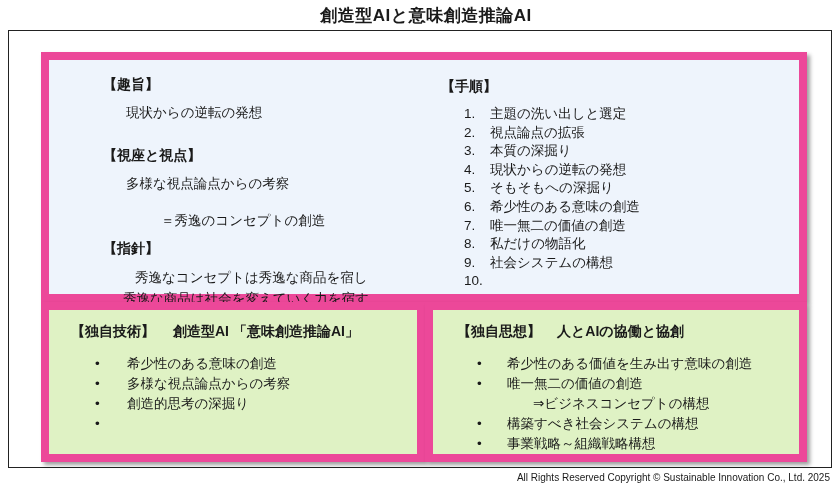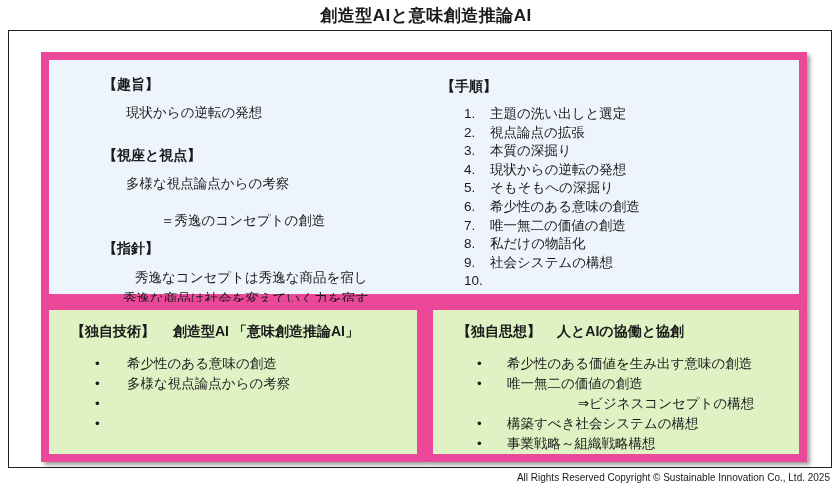--- a/index.html
+++ b/index.html
@@ -37,21 +37,21 @@
 
   .gbox-h{margin:12px 0 0 22px;font-size:14px;font-weight:bold;line-height:19px;white-space:nowrap;}
   .philosophy-box .gbox-h{margin-left:24px;}
   .gbox-h .gh-title{margin-left:18px;}
   .philosophy-box .gbox-h .gh-title{margin-left:16px;}
   .gbullets{margin-top:13px;padding-left:46px;font-size:13.5px;}
   .philosophy-box .gbullets{padding-left:44px;}
   .b-row{display:flex;line-height:20px;}
   .b-marker{width:32px;flex:0 0 32px;}
   .philosophy-box .b-marker{width:30px;flex:0 0 30px;}
-  .b-row.no-marker{margin-left:26px;justify-content:center;}
+  .b-row.no-marker{margin-left:26px;}
   .b-row.no-marker .b-marker{visibility:hidden;}
 
   .footer-note{position:absolute;top:472px;right:10px;font-size:10px;color:#1a1a1a;}
 </style>
 </head>
 <body>
 
 <div class="stage">
 
   <div class="slide-title">創造型AIと意味創造推論AI</div>
@@ -124,20 +124,21 @@
       <div class="b-row">
           <span class="b-marker">•</span>
           <span>希少性のある意味の創造</span>
         </div>
       <div class="b-row">
           <span class="b-marker">•</span>
           <span>多様な視点論点からの考察</span>
         </div>
       <div class="b-row">
           <span class="b-marker">•</span>
+          <span>創造的思考の深掘り</span>
         </div>
       <div class="b-row">
           <span class="b-marker">•</span>
         </div>
     </div>
   </div>
 
   <div class="panel philosophy-box">
     <div class="gbox-h">
       <span>【独自思想】</span><span class="gh-title">人とAIの協働と協創</span>

